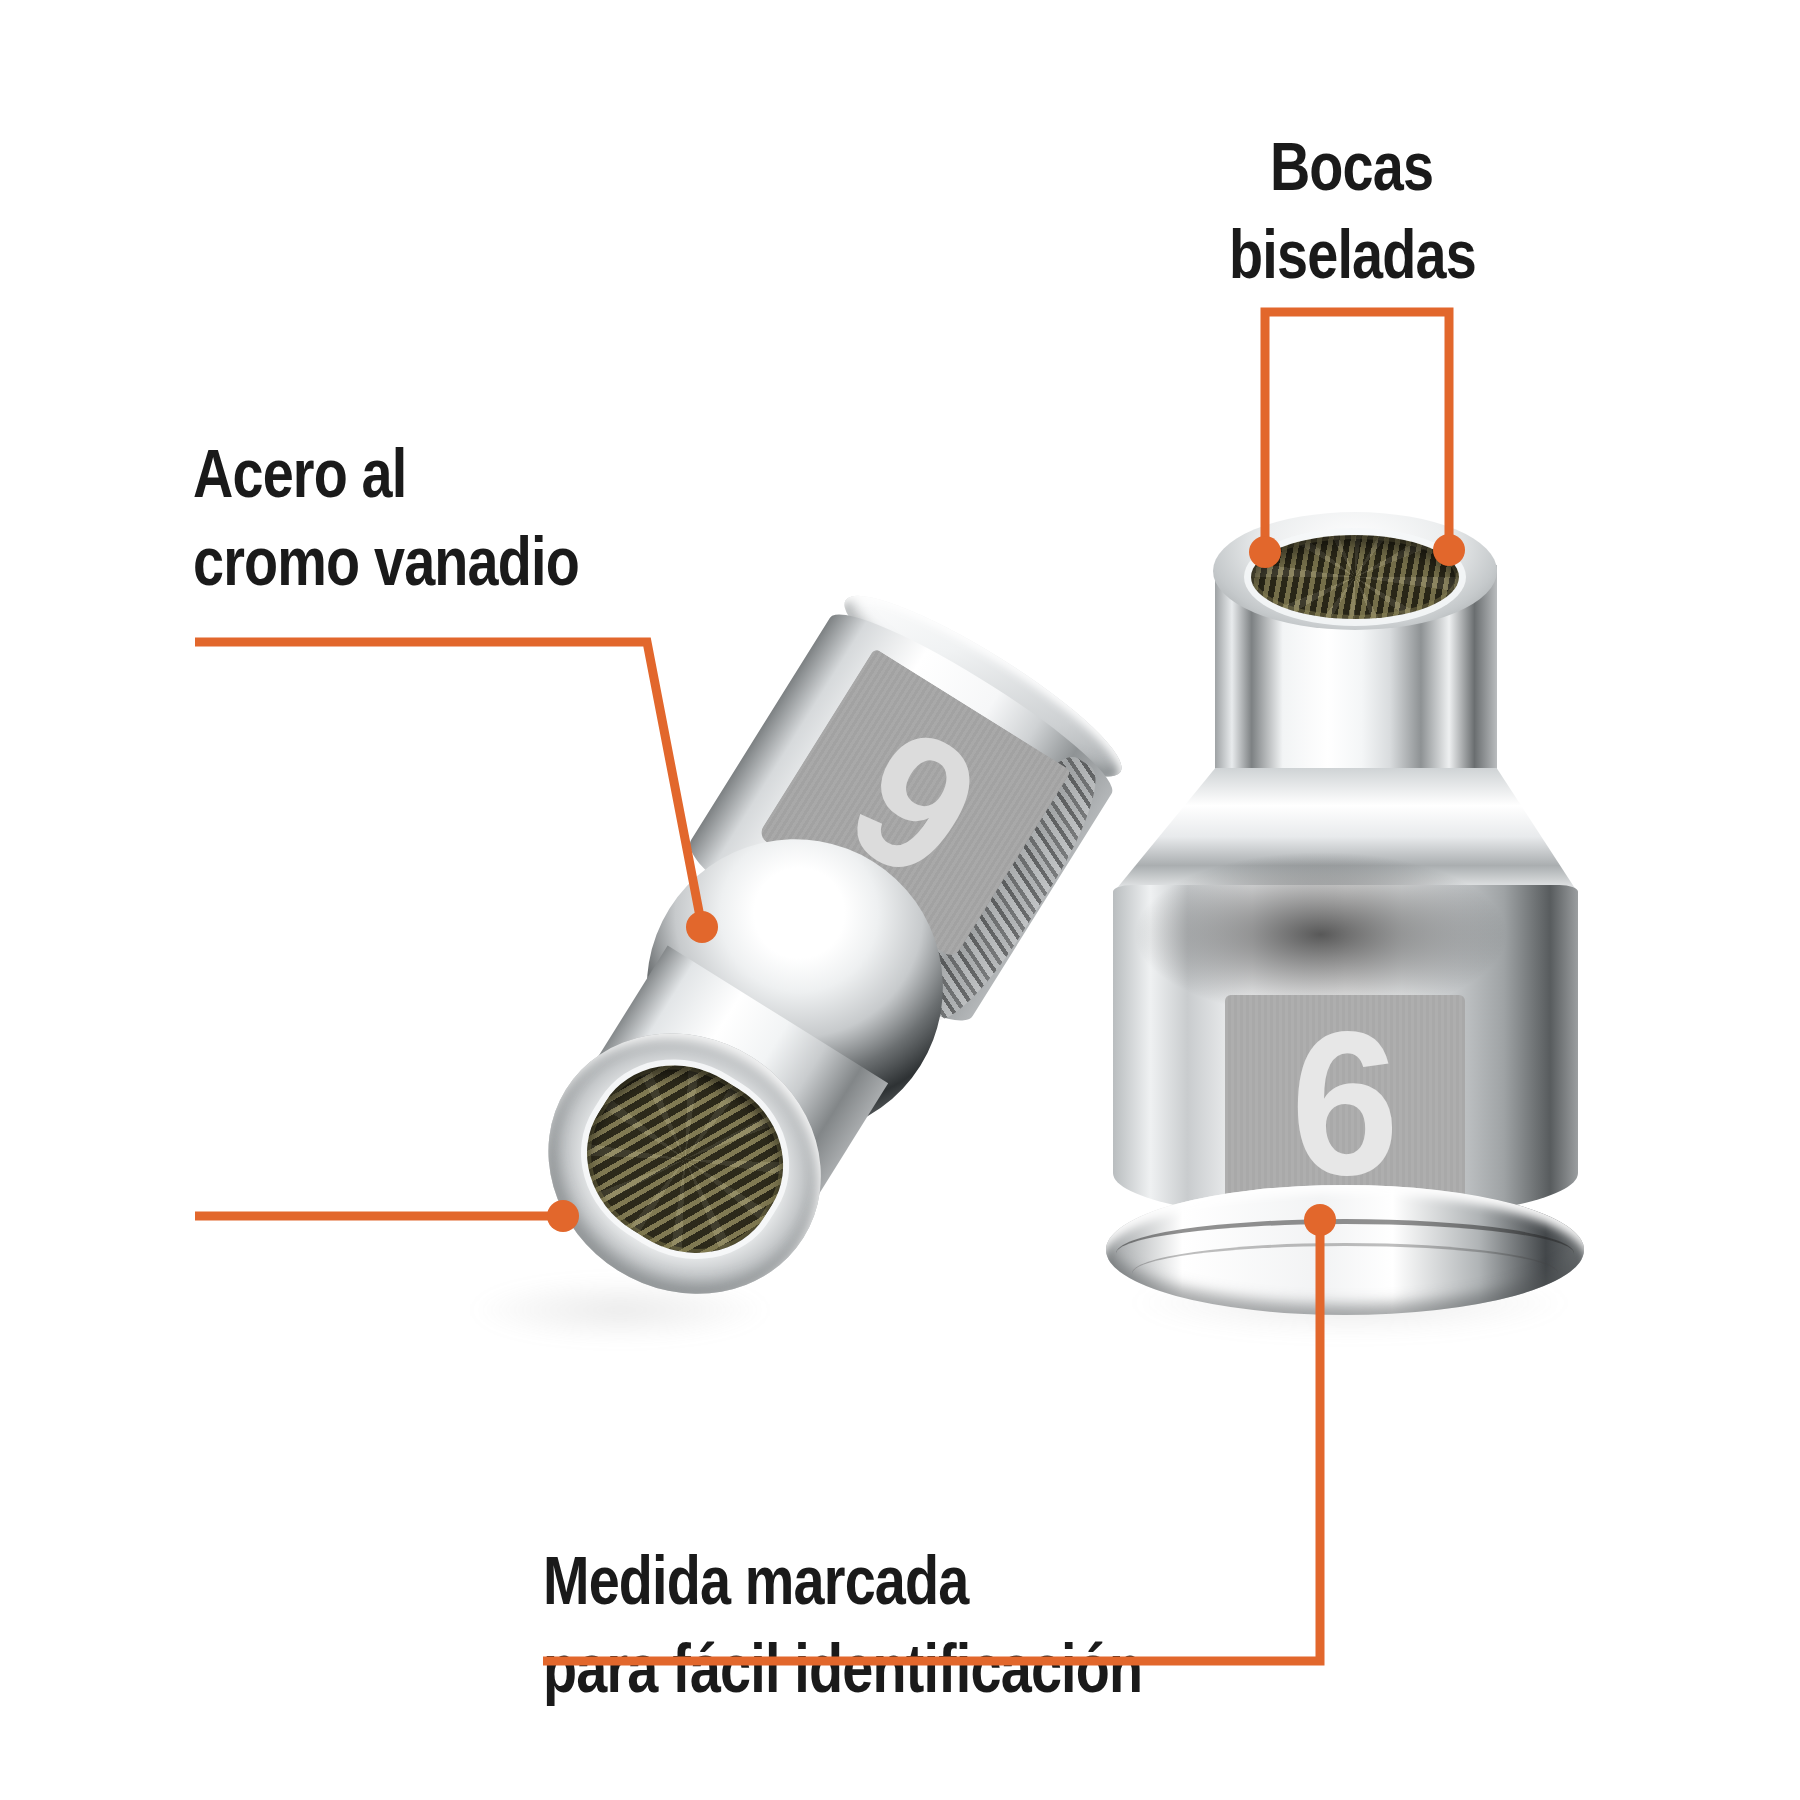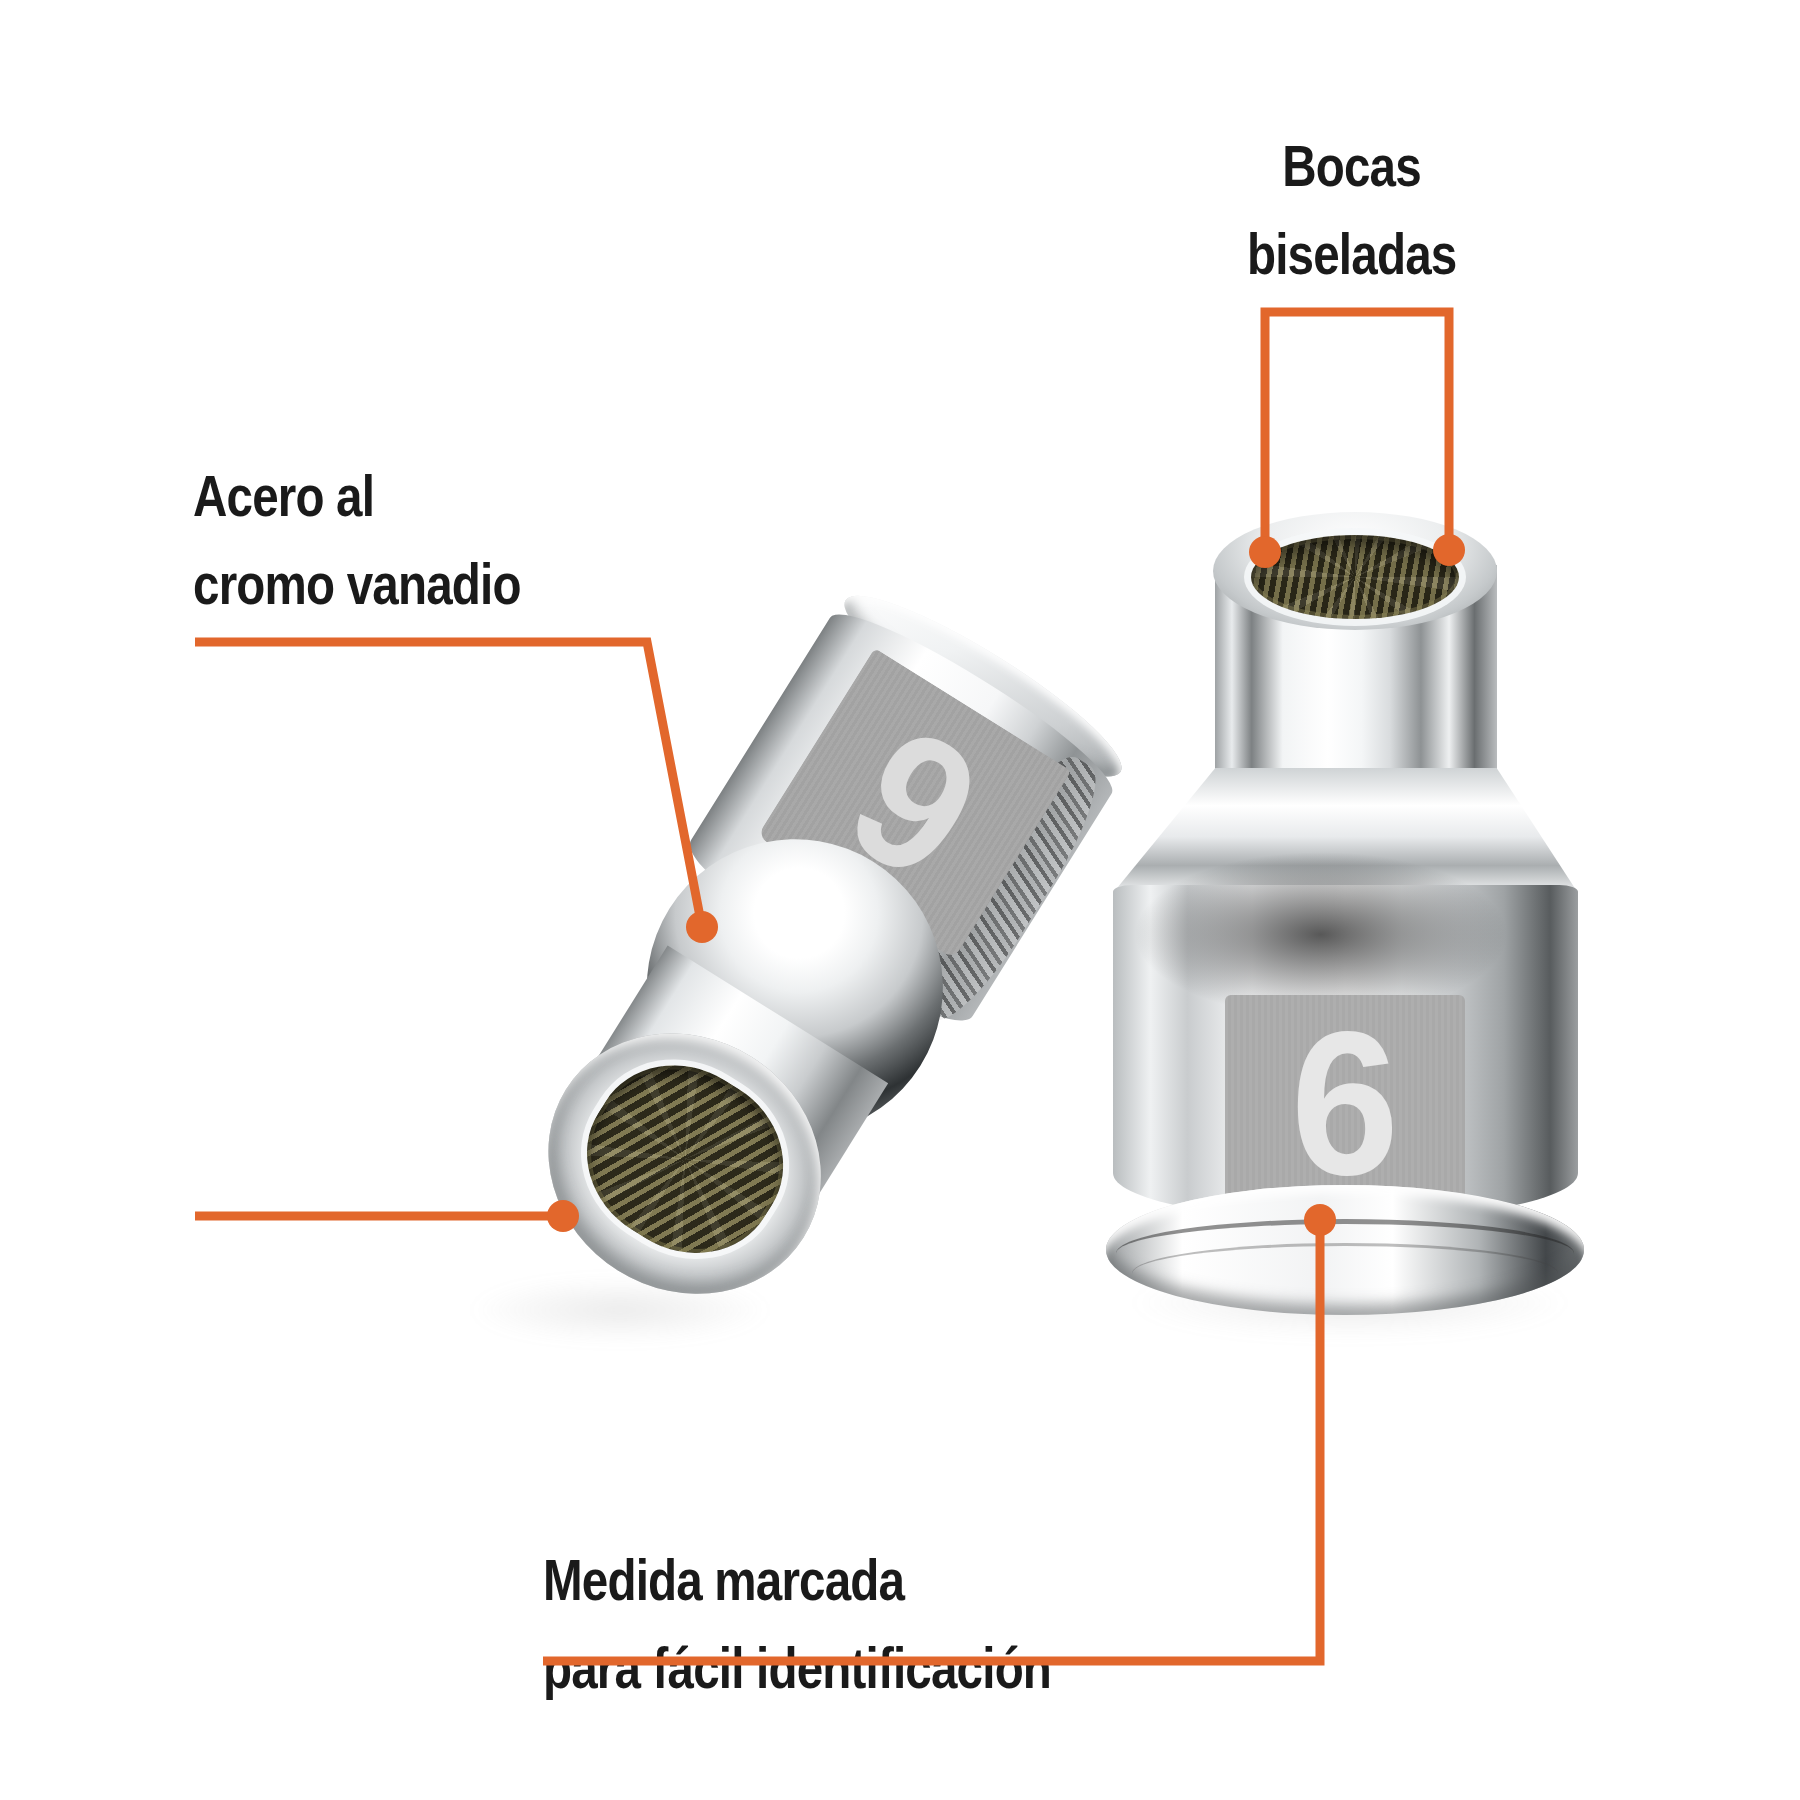--- a/index.html
+++ b/index.html
@@ -1,21 +1,21 @@
 <!DOCTYPE html>
 <html><head>
 <meta charset="utf-8">
 <style>
   html,body{margin:0;padding:0;background:#ffffff;}
   #canvas{
     position:relative;width:1800px;height:1800px;background:#ffffff;overflow:hidden;
     font-family:"Liberation Sans", sans-serif;color:#1a1a1a;
   }
   
-  .ann{position:absolute;font-weight:700;font-size:58px;line-height:88px;letter-spacing:-1px;}
+  .ann{position:absolute;font-weight:700;font-size:68px;line-height:88px;letter-spacing:-1px;}
   .cond{display:inline-block;transform:scaleX(0.82);transform-origin:left top;white-space:nowrap;}
   .ann-center{text-align:center;}
   .ann-center .cond{transform-origin:center top;}
   
   #callouts{position:absolute;left:0;top:0;z-index:40;}
   
   .shadow{position:absolute;border-radius:50%;filter:blur(8px);z-index:1;
     background:radial-gradient(closest-side, rgba(130,130,130,.16), rgba(130,130,130,0));}
   
   #socket-lying{position:absolute;left:645px;top:605px;width:340px;height:700px;
@@ -139,21 +139,21 @@
 
     <polyline points="543,1661 1320,1661 1320,1220" fill="none" stroke-width="9" stroke="#e2672c"></polyline>
     <circle cx="1320" cy="1220" r="16" fill="#e2672c"></circle>
   </svg>
 
   <div class="ann ann-center" style="left:1102px;top:122px;width:500px;">
     <span class="cond">Bocas</span><br>
     <span class="cond">biseladas</span>
   </div>
 
-  <div class="ann" style="left:193px;top:452px;">
+  <div class="ann" style="left:193px;top:429px;">
     <span class="cond">Acero al</span><br>
     <span class="cond">cromo vanadio</span>
   </div>
 
 
   <div class="ann" style="left:543px;top:1536px;">
     <span class="cond">Medida marcada</span><br>
     <span class="cond">para fácil identificación</span>
   </div>
 

